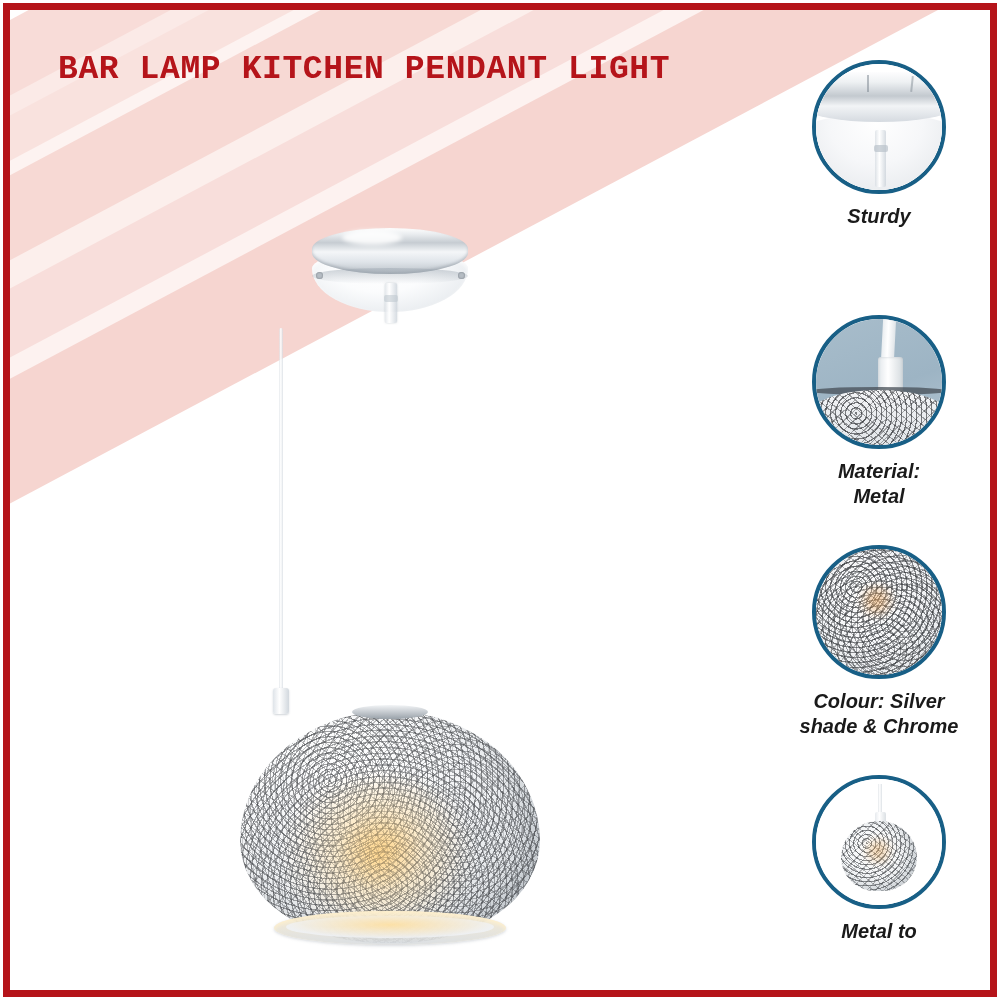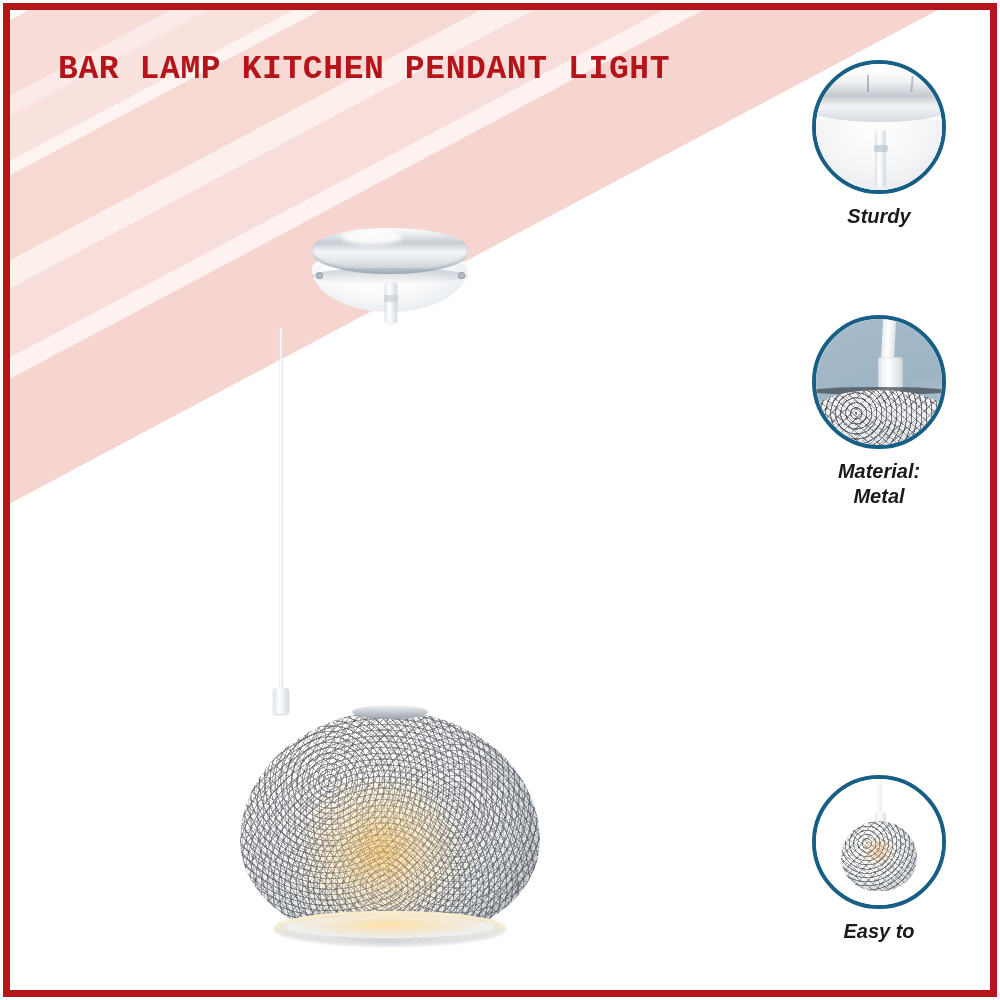--- a/index.html
+++ b/index.html
@@ -434,31 +434,41 @@
         <div class="c2-socket"></div>
         <div class="c2-edge"></div>
         <div class="c2-mesh"></div>
       </div>
       <div class="feature-label">
         <div>Material:</div>
         <div>Metal</div>
       </div>
     </div>
 
+    <div class="feature" style="top:535px;">
+      <div class="feature-circle">
+        <div class="c3-bg"></div>
+        <div class="c3-glow"></div>
+      </div>
+      <div class="feature-label">
+        <div>Colour: Silver</div>
+        <div>shade &amp; Chrome</div>
+      </div>
+    </div>
 
     <div class="feature" style="top:765px;">
       <div class="feature-circle">
         <div class="c4-bg"></div>
         <div class="c4-cord"></div>
         <div class="c4-socket"></div>
         <div class="c4-ball"></div>
         <div class="c4-ball-glow"></div>
       </div>
       <div class="feature-label">
-        <div>Easy to</div>
+        <div>Metal to</div>
       </div>
     </div>
 
   </div>
 
   <div class="frame-outer"></div>
   <div class="frame-red"></div>
 
 </div>
 

